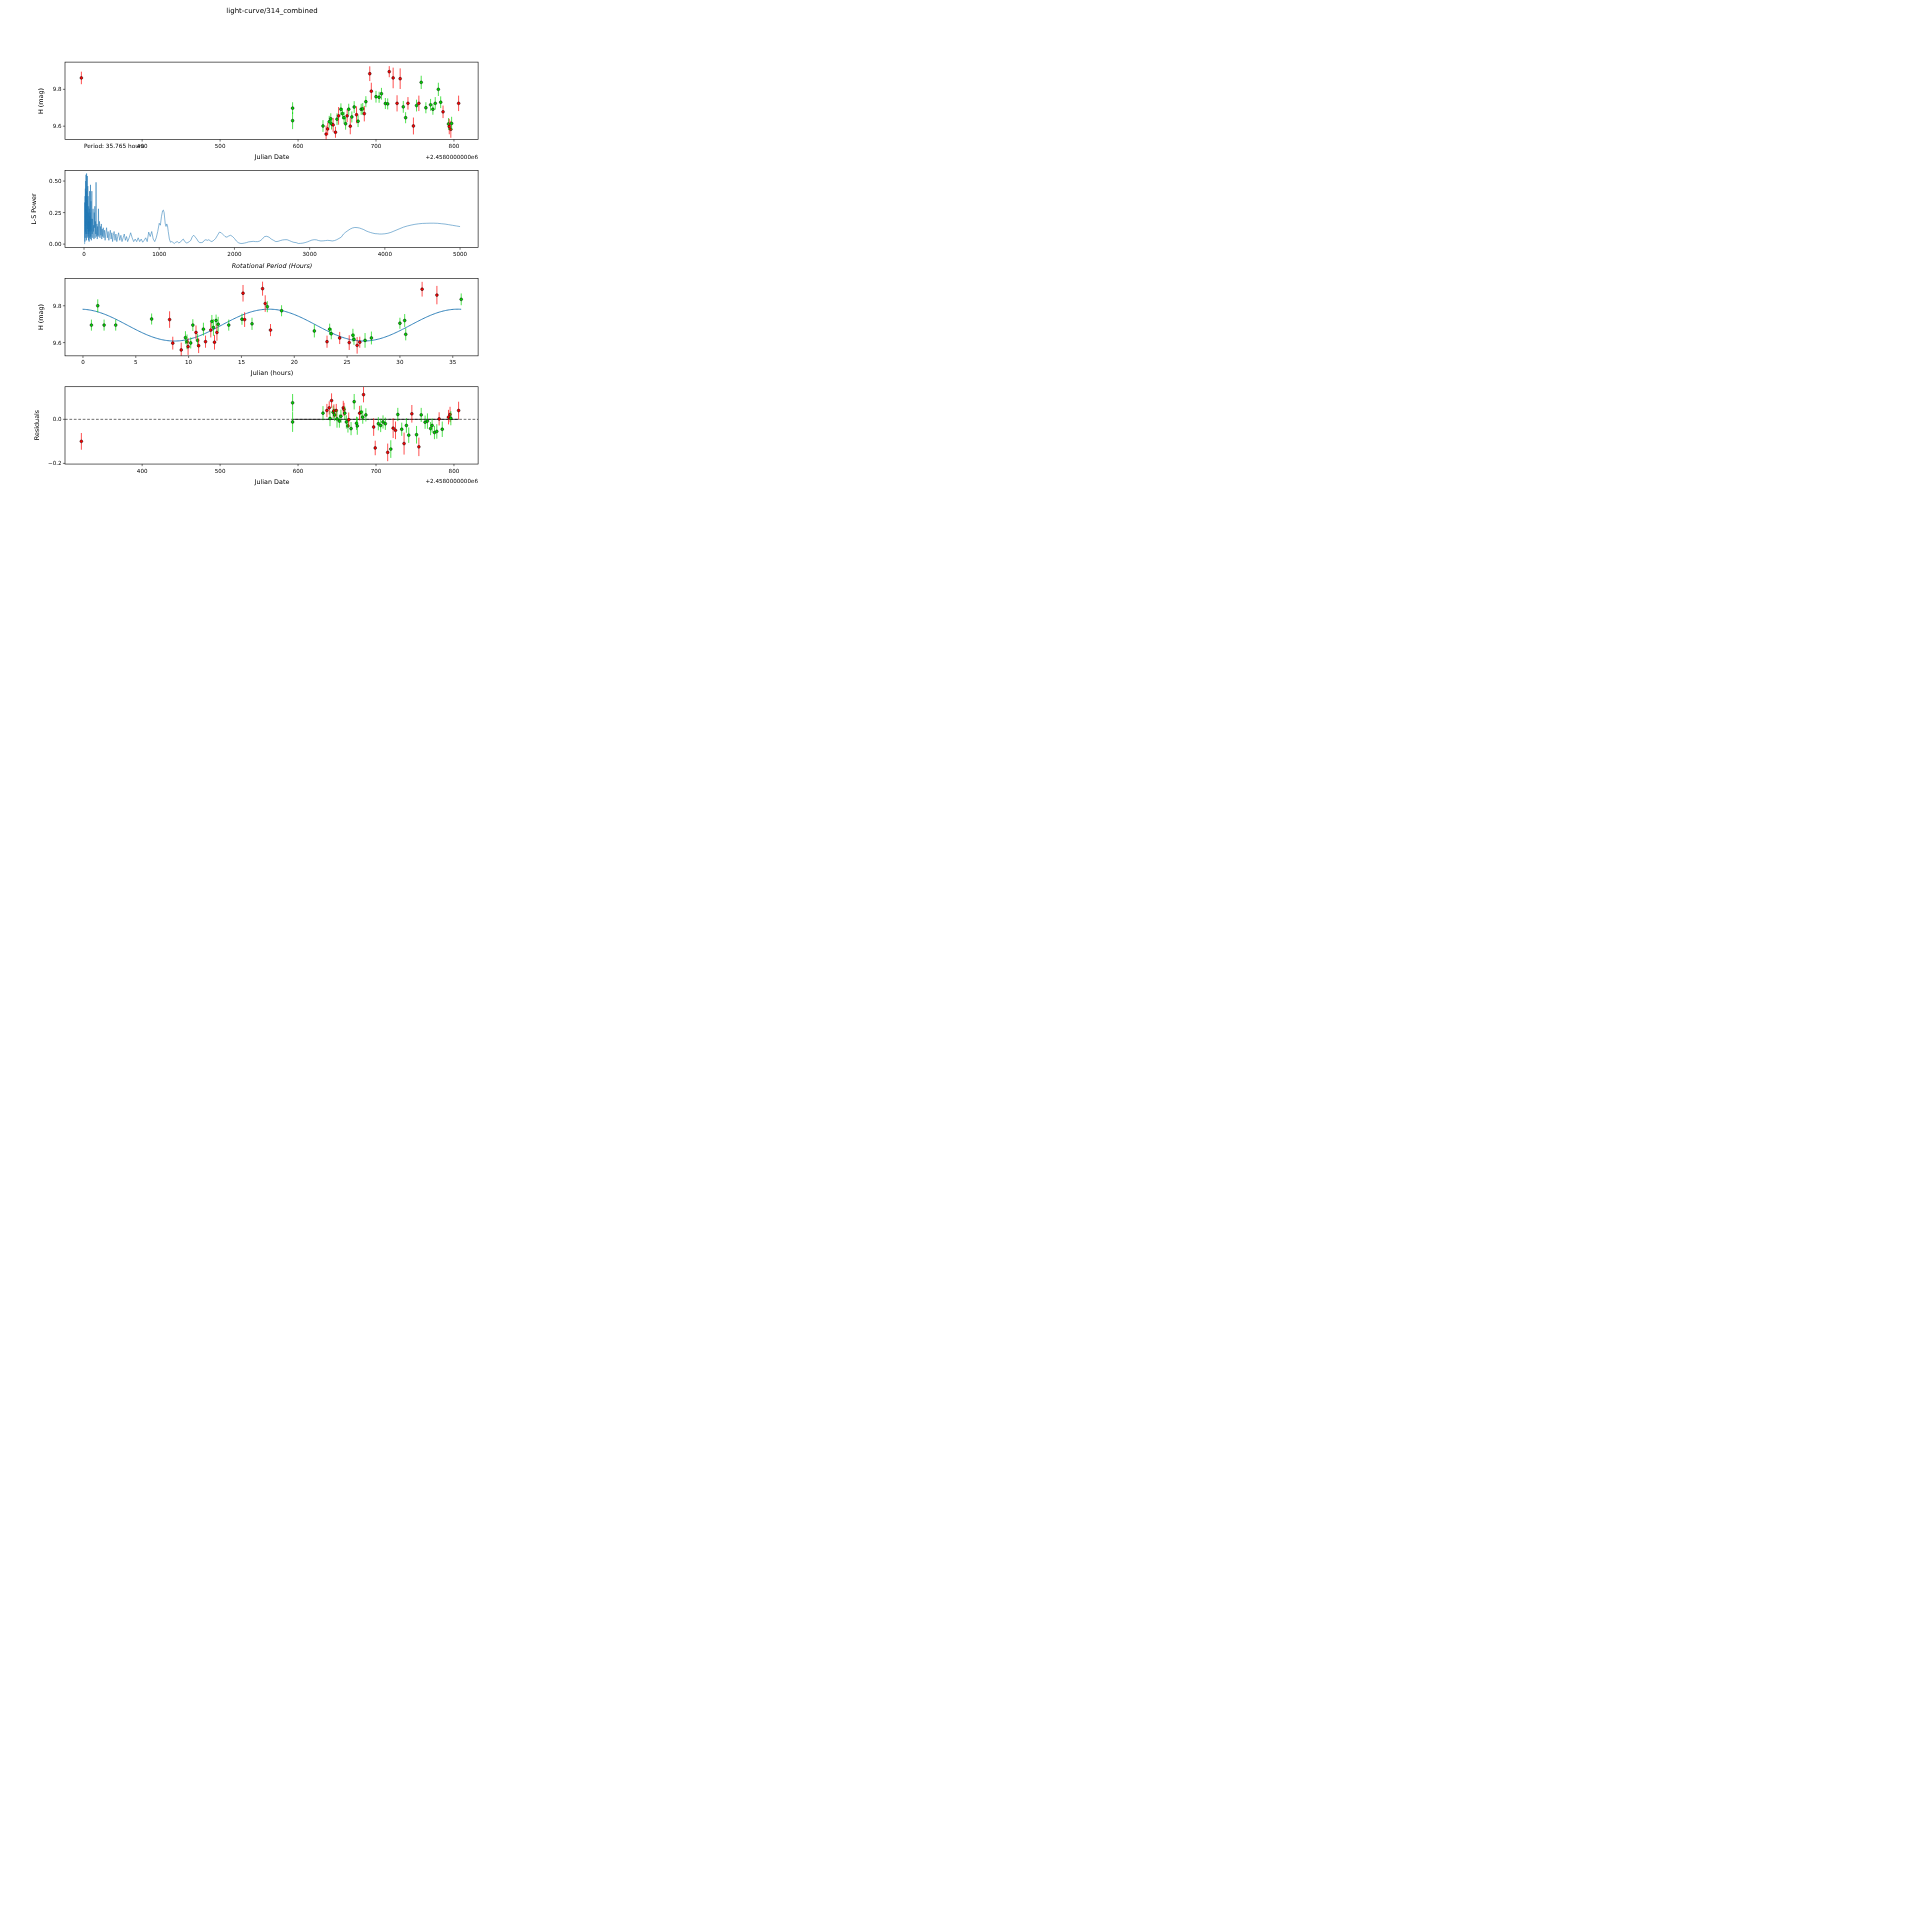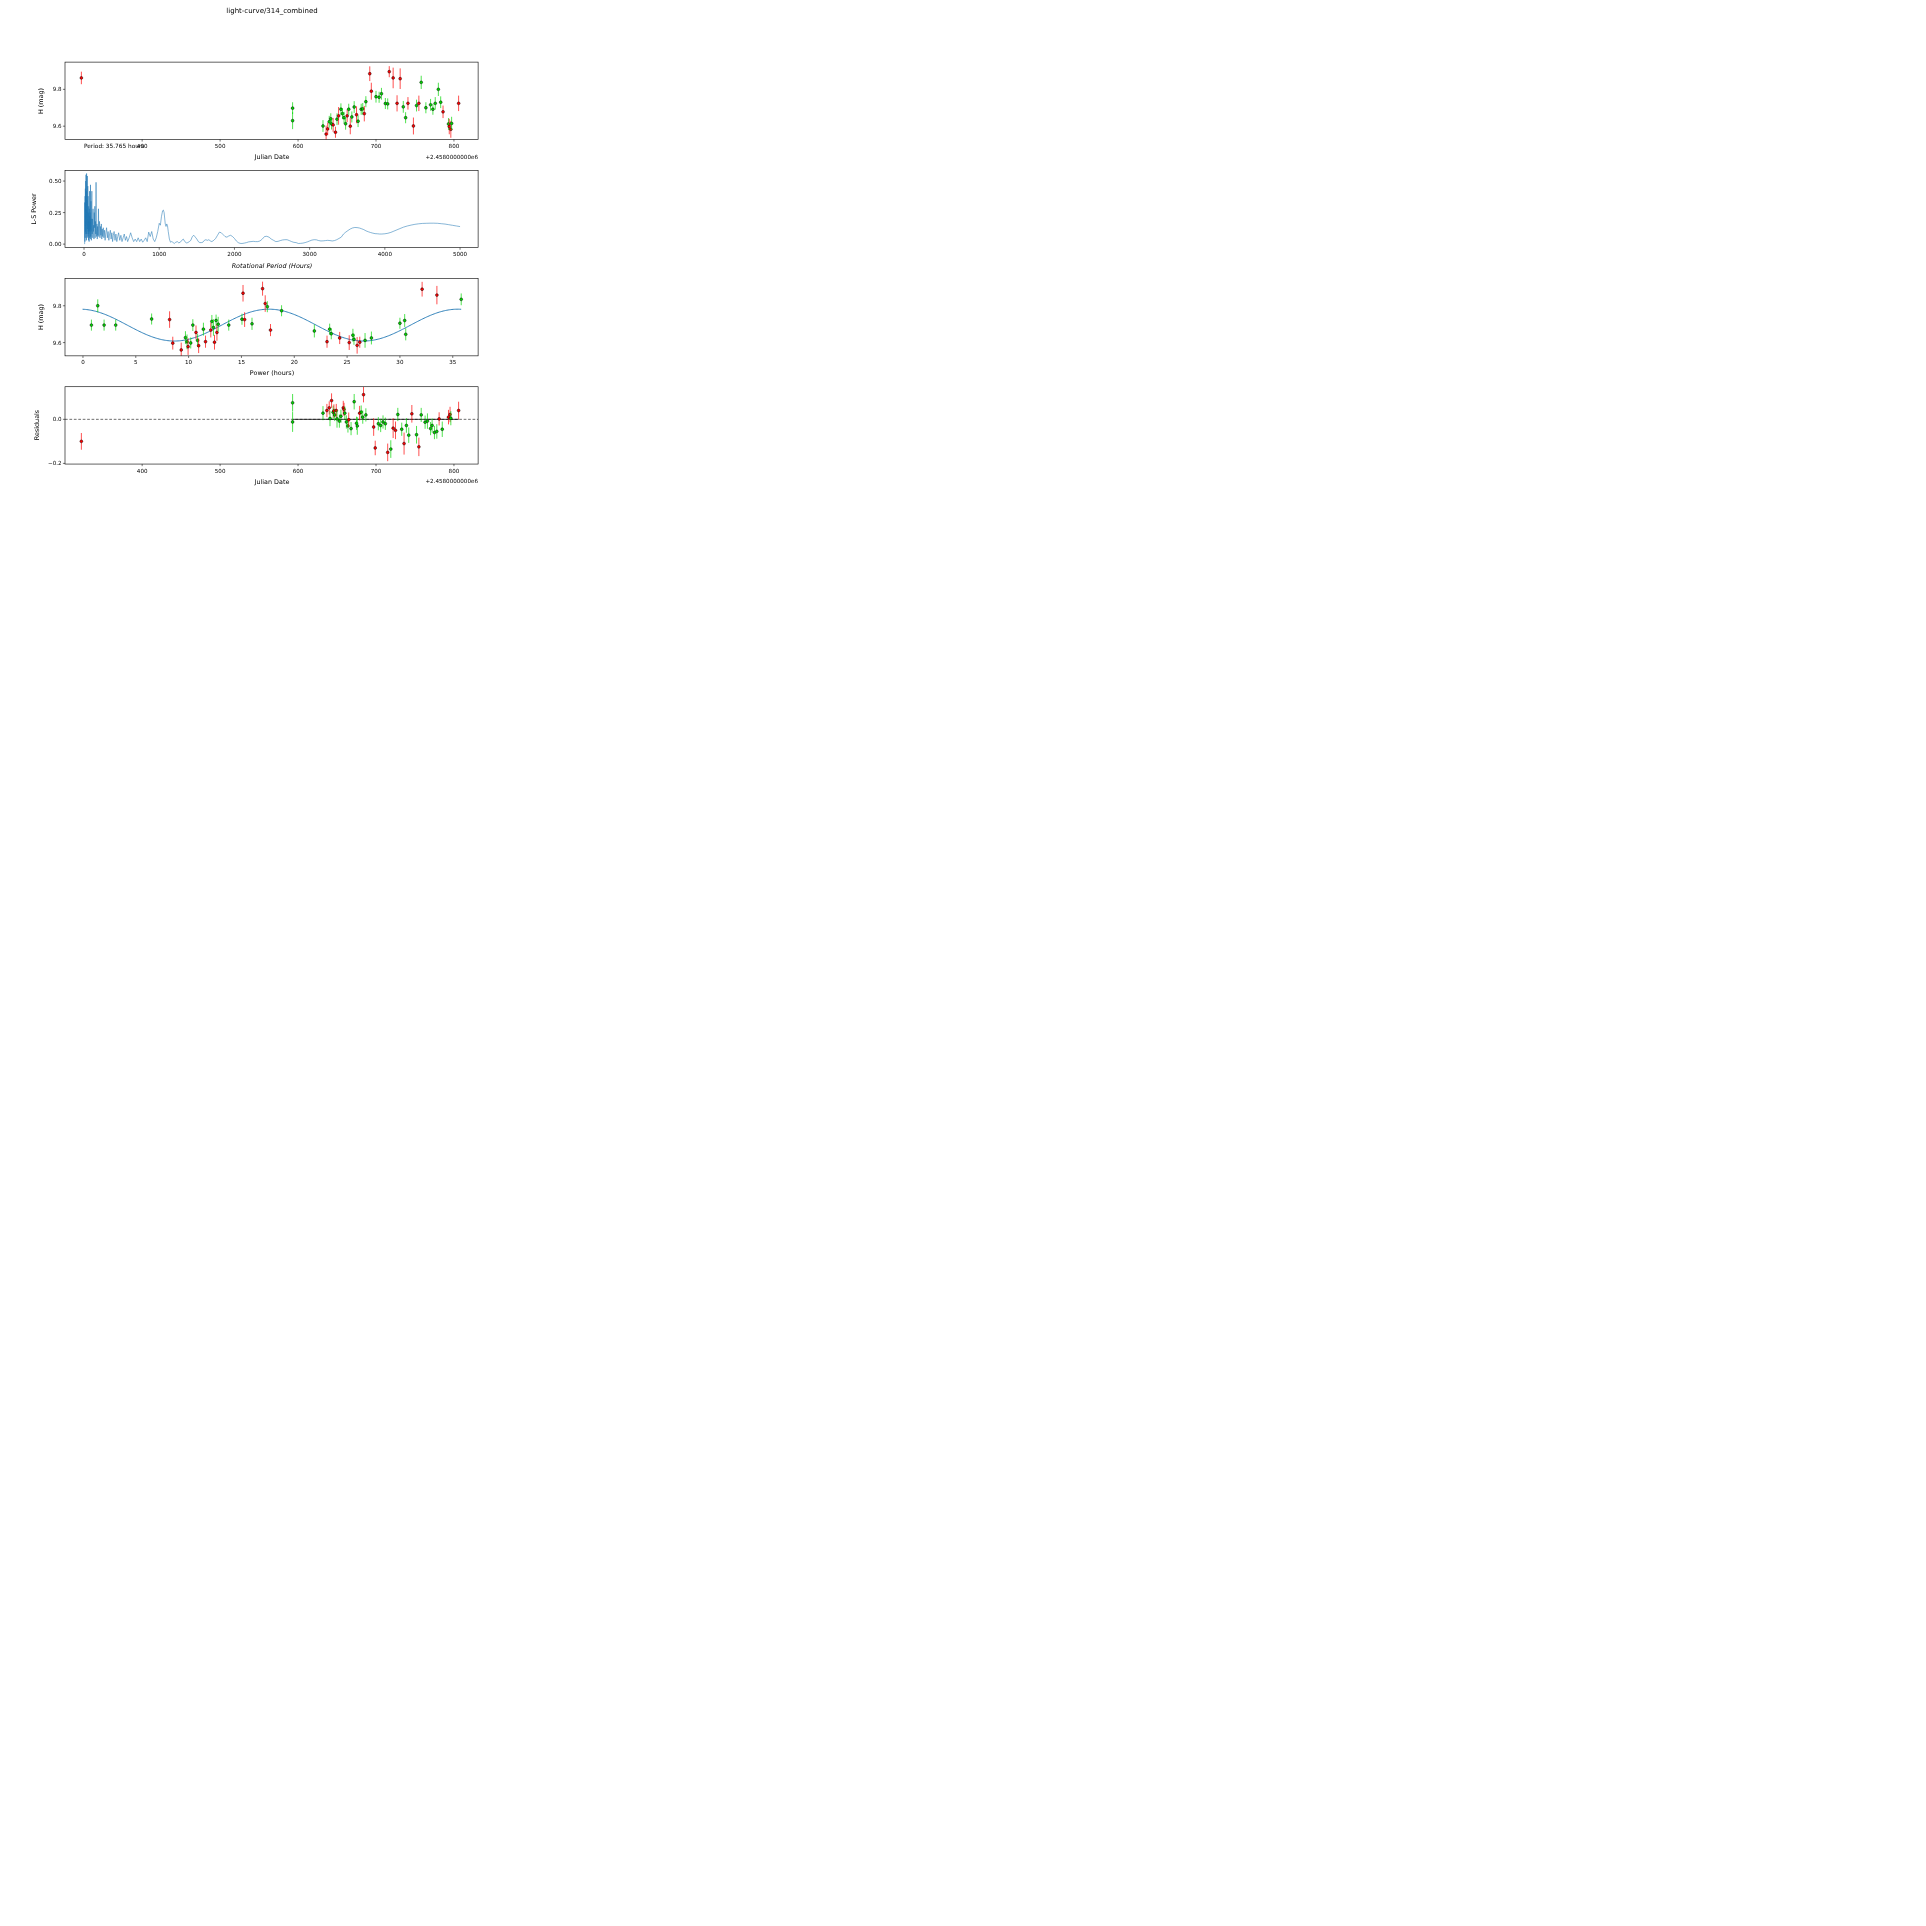--- a/index.html
+++ b/index.html
@@ -465,19 +465,19 @@
   <div class="lbl ticktext" style="left:84px;top:143px;font-size:5.8px;">Period: 35.765 hours</div>
 
   <div class="lbl axlabel rot" style="left:41px;top:101px;">H (mag)</div>
   <div class="lbl axlabel ctr" style="left:272px;top:153px;">Julian Date</div>
   <div class="lbl offset rgt" style="left:478px;top:154px;">+2.4580000000e6</div>
 
   <div class="lbl axlabel rot" style="left:34px;top:209px;">L-S Power</div>
   <div class="lbl axlabel ctr" style="left:272px;top:262px;font-style:italic;">Rotational Period (Hours)</div>
 
   <div class="lbl axlabel rot" style="left:41px;top:317px;">H (mag)</div>
-  <div class="lbl axlabel ctr" style="left:272px;top:369px;">Power (hours)</div>
+  <div class="lbl axlabel ctr" style="left:272px;top:369px;">Julian (hours)</div>
 
   <div class="lbl axlabel rot" style="left:37px;top:425px;">Residuals</div>
   <div class="lbl axlabel ctr" style="left:272px;top:478px;">Julian Date</div>
   <div class="lbl offset rgt" style="left:478px;top:478px;">+2.4580000000e6</div>
 </div>
 
 
 </body></html>

